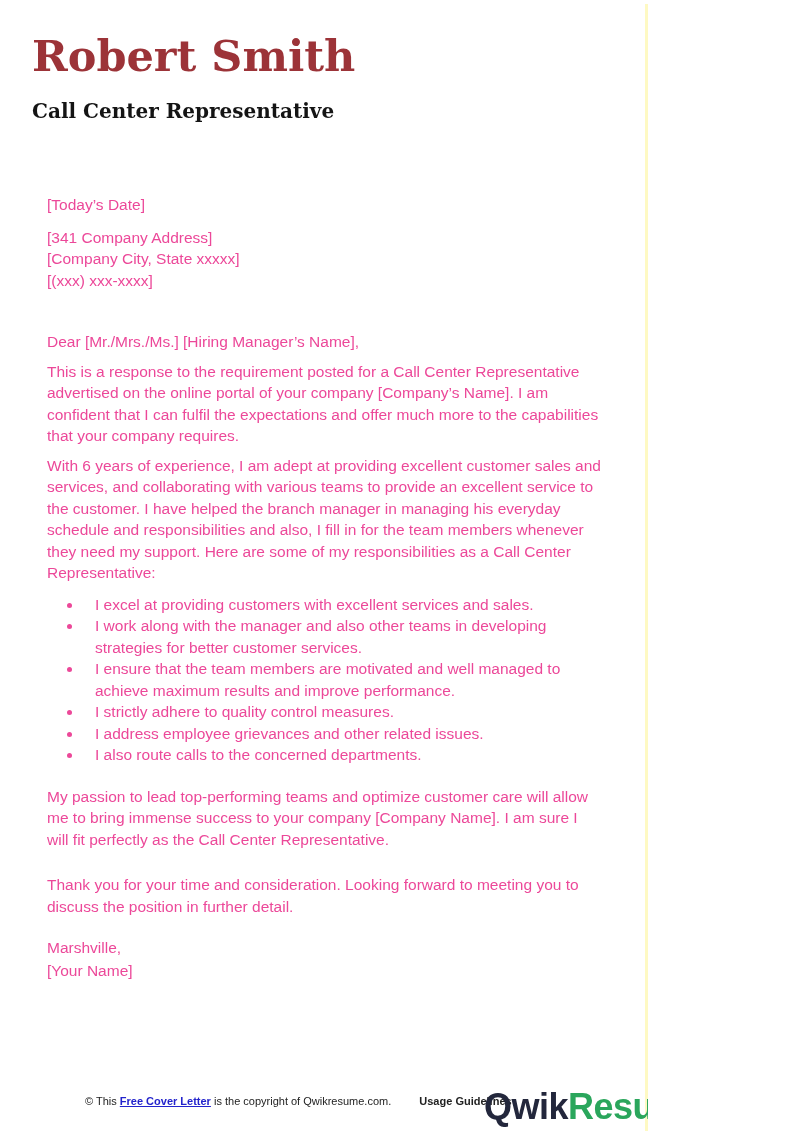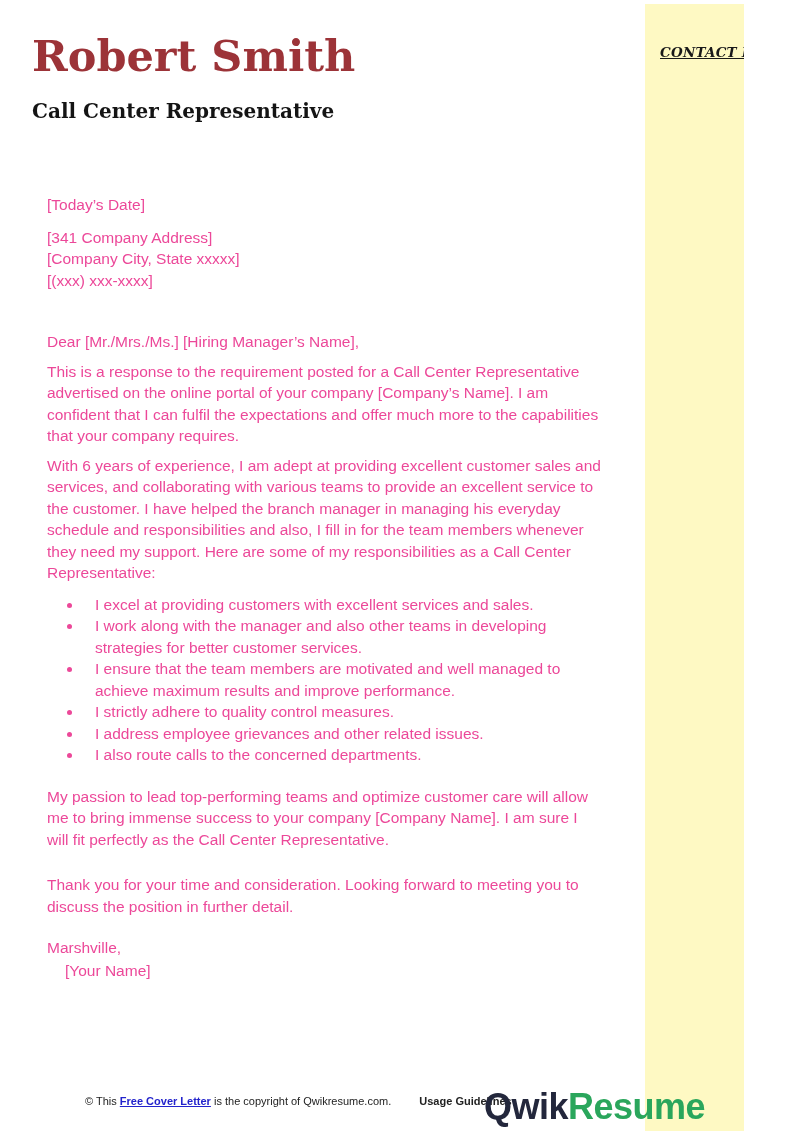--- a/index.html
+++ b/index.html
@@ -1,18 +1,18 @@
 <!DOCTYPE html>
 <html><head>
 <meta charset="utf-8">
 <style>
   html, body { margin: 0; padding: 0; background: #ffffff; }
   .page {
     position: relative;
-    width: 744px;
+    width: 648px;
     height: 1131px;
     background: #ffffff;
     font-family: "Liberation Sans", sans-serif;
     color: #2e2e2e;
     overflow: hidden;
   }
 
   
   .sidebar {
     position: absolute;
@@ -79,21 +79,21 @@
   .para-1      { margin: 8px 0 0 0; }
   .para-2      { margin: 8px 0 0 0; }
   ul.resp {
     margin: 10px 0 0 0;
     padding: 0 0 0 36px;
   }
   ul.resp li { padding-left: 12px; }
   .para-3      { margin: 20px 0 0 0; }
   .para-4      { margin: 24px 0 0 0; }
   .closing     { margin: 20px 0 0 0; }
-  .signature   { margin: 1px 0 0 18px; }
+  .signature   { margin: 1px 0 0 0; }
 
   
   .footer-text {
     position: absolute;
     left: 85px; top: 1095px;
     font-size: 11px;
     color: #222222;
     white-space: nowrap;
   }
   .footer-text .footer-link {

